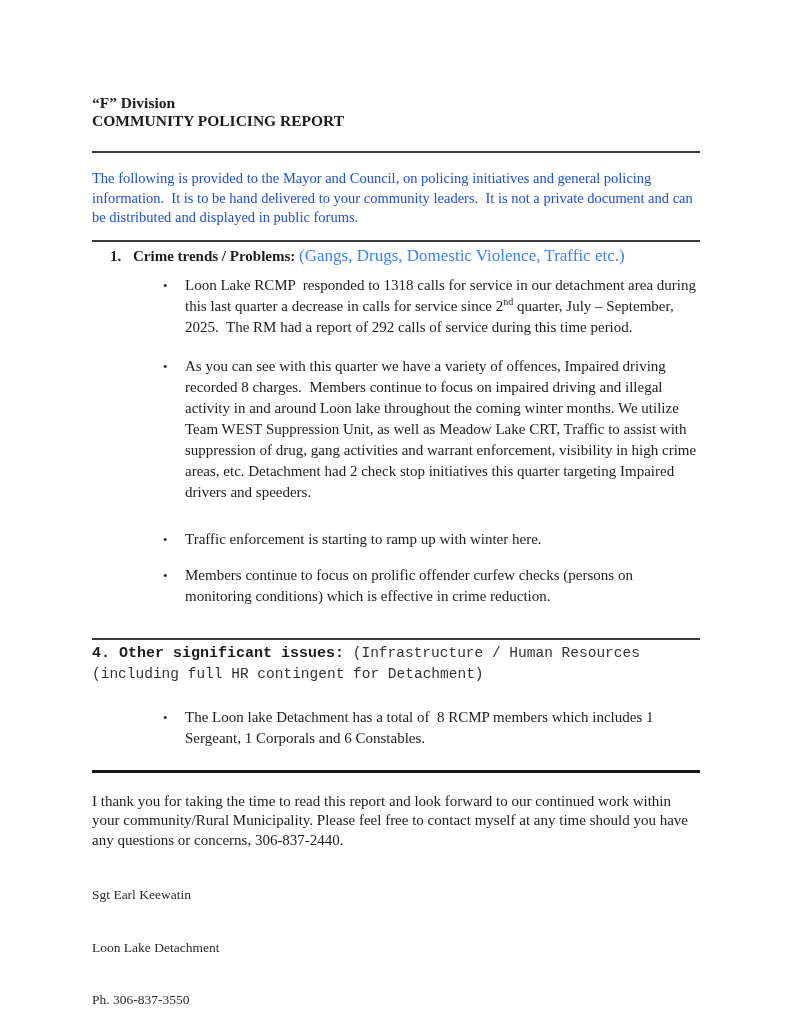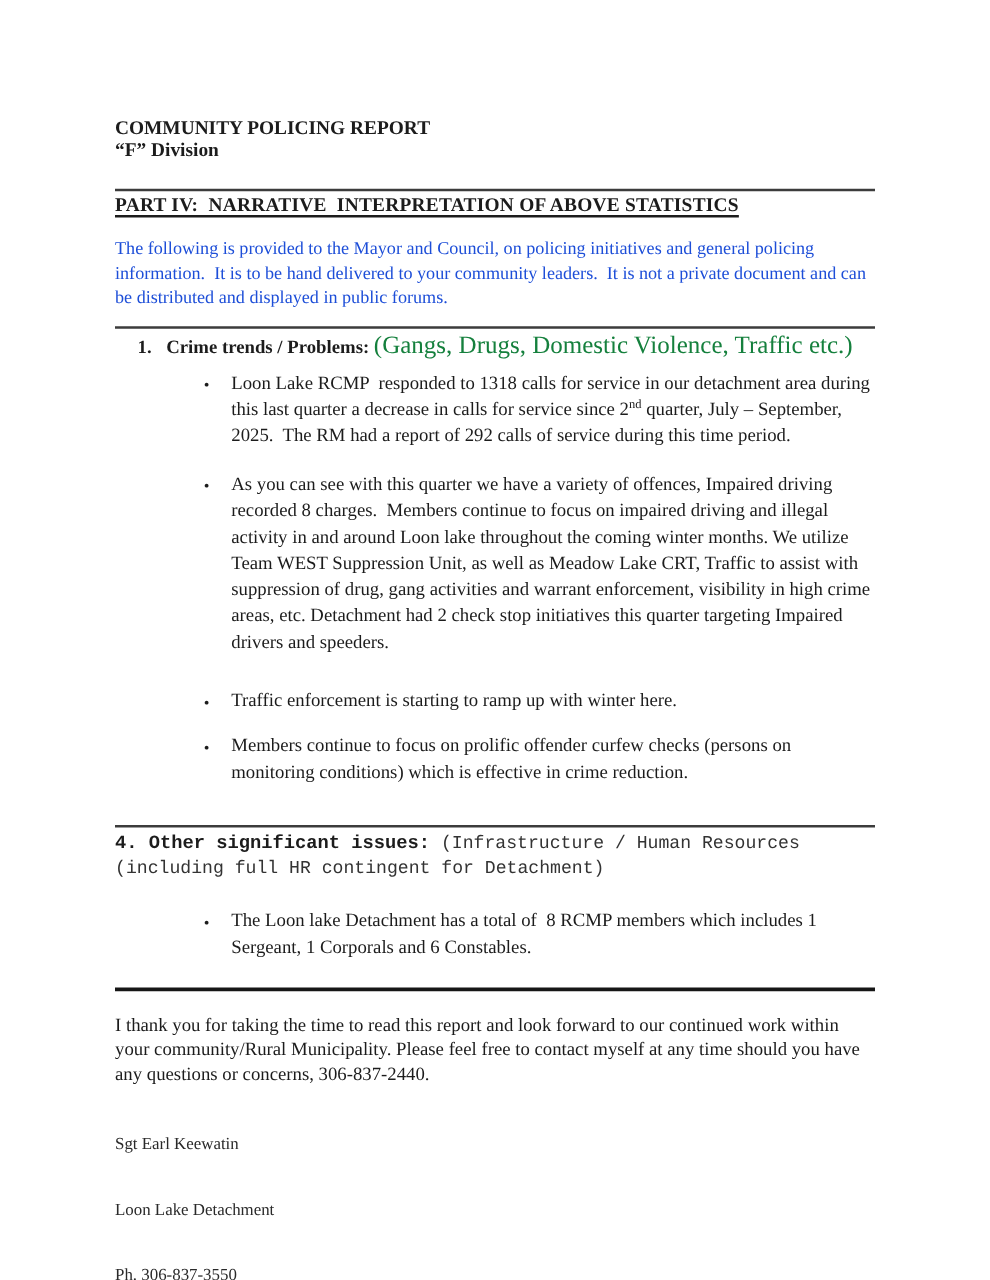--- a/index.html
+++ b/index.html
@@ -72,22 +72,22 @@
     margin-left: 18px;
     width: 23px;
     flex: 0 0 auto;
   }
   .sec1-title {
     font-weight: bold;
     white-space: pre-wrap;
   }
   .sec1-qualifier {
     font-weight: normal;
-    color: #15803d;
-    font-size: 20px;
+    color: #3b82f6;
+    font-size: 17px;
     white-space: pre-wrap;
   }
 
   .bullet {
     display: flex;
     font-size: 15px;
     line-height: 21px;
   }
   .bullet .marker {
     flex: 0 0 auto;
@@ -144,26 +144,25 @@
     color: #2a2a2a;
   }
   .signature div { white-space: pre-wrap; margin-top: 37px; }
 </style>
 </head>
 <body>
 
 <div class="page">
   <div class="content">
 
+    <div class="hdr-line">“F” Division</div>
     <div class="hdr-line">COMMUNITY POLICING REPORT</div>
-    <div class="hdr-line">“F” Division</div>
 
     <hr class="rule" style="margin-top:21px">
 
-    <div class="part-heading">PART IV:  NARRATIVE  INTERPRETATION OF ABOVE STATISTICS</div>
 
     <p class="intro" style="margin-bottom:0">The following is provided to the Mayor and Council, on policing initiatives and general policing information.  It is to be hand delivered to your community leaders.  It is not a private document and can be distributed and displayed in public forums.</p>
 
     <hr class="rule" style="margin-top:12px">
 
     <div class="sec1-heading">
       <span class="sec1-num">1.</span>
       <span><span class="sec1-title">Crime trends / Problems: </span><span class="sec1-qualifier">(Gangs, Drugs, Domestic Violence, Traffic etc.)</span></span>
     </div>
 

